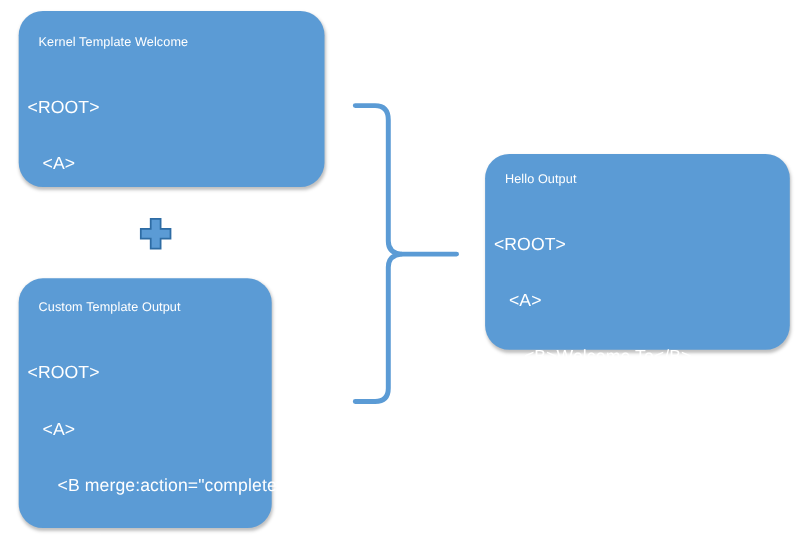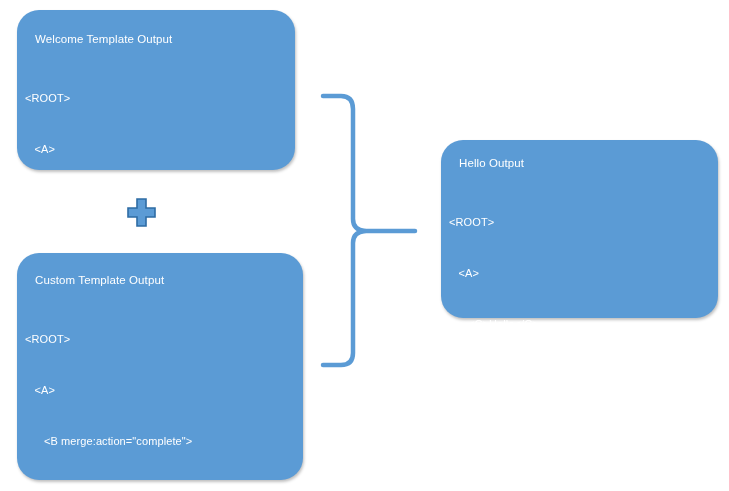--- a/index.html
+++ b/index.html
@@ -32,35 +32,35 @@
     left: 18px;
     font-size: 11.5px;
     line-height: 14px;
     color: #ffffff;
     letter-spacing: 0.1px;
     white-space: pre;
   }
   .code {
     position: absolute;
     left: 8px;
-    font-size: 11px;
+    font-size: 16px;
     line-height: 17px;
     color: #ffffff;
     white-space: pre;
     letter-spacing: 0.1px;
   }
   .code-line {
     white-space: pre;
     display: block;
     height: 17px;
   }
 
   
   #box-kernel  { left: 17px;  top: 10px;  width: 278px; height: 160px; }
-  #box-custom  { left: 17px;  top: 253px; width: 286px; height: 227px; }
+  #box-custom  { left: 17px;  top: 253px; width: 230px; height: 227px; }
   #box-merged  { left: 441px; top: 140px; width: 277px; height: 178px; }
 
   #box-kernel .node-title { top: 22px; }
   #box-kernel .code       { top: 46px; }
 
   #box-custom .node-title { top: 20px; }
   #box-custom .code       { top: 44px; }
 
   #box-merged .node-title { top: 16px; }
   #box-merged .code       { top: 40px; }
@@ -82,21 +82,21 @@
     width: 108px;
     height: 285px;
   }
 </style>
 </head>
 <body>
 
 <div id="canvas">
 
   <div class="node" id="box-kernel">
-    <div class="node-title">Welcome Template Output</div>
+    <div class="node-title">Kernel Template Welcome</div>
     <div class="code">
       <span class="code-line">&lt;ROOT&gt;</span>
       <span class="code-line">   &lt;A&gt;</span>
       <span class="code-line">      &lt;C&gt;Hello&lt;/C&gt;</span>
       <span class="code-line">      &lt;D&gt;World&lt;/D&gt;</span>
       <span class="code-line">   &lt;/A&gt;</span>
       <span class="code-line">&lt;/ROOT&gt;</span>
     </div>
   </div>
 
@@ -127,20 +127,21 @@
       <path d="M8 8 H26 Q38 8 38 21 V131 Q38 142 50 143 Q38 144 38 155 V265 Q38 277 26 277 H8" fill="none" stroke="#5B9BD5" stroke-width="4.5" stroke-linecap="round" stroke-linejoin="round"></path>
       <path d="M50 143 H100" fill="none" stroke="#5B9BD5" stroke-width="4.5" stroke-linecap="round"></path>
     </svg>
   </div>
 
   <div class="node" id="box-merged">
     <div class="node-title">Hello Output</div>
     <div class="code">
       <span class="code-line">&lt;ROOT&gt;</span>
       <span class="code-line">   &lt;A&gt;</span>
+      <span class="code-line">      &lt;B&gt;Welcome To&lt;/B&gt;</span>
       <span class="code-line">      &lt;C&gt;Hello&lt;/C&gt;</span>
       <span class="code-line">      &lt;D&gt;World&lt;/D&gt;</span>
       <span class="code-line">   &lt;/A&gt;</span>
       
     </div>
   </div>
 
 </div>
 
 </body></html>

